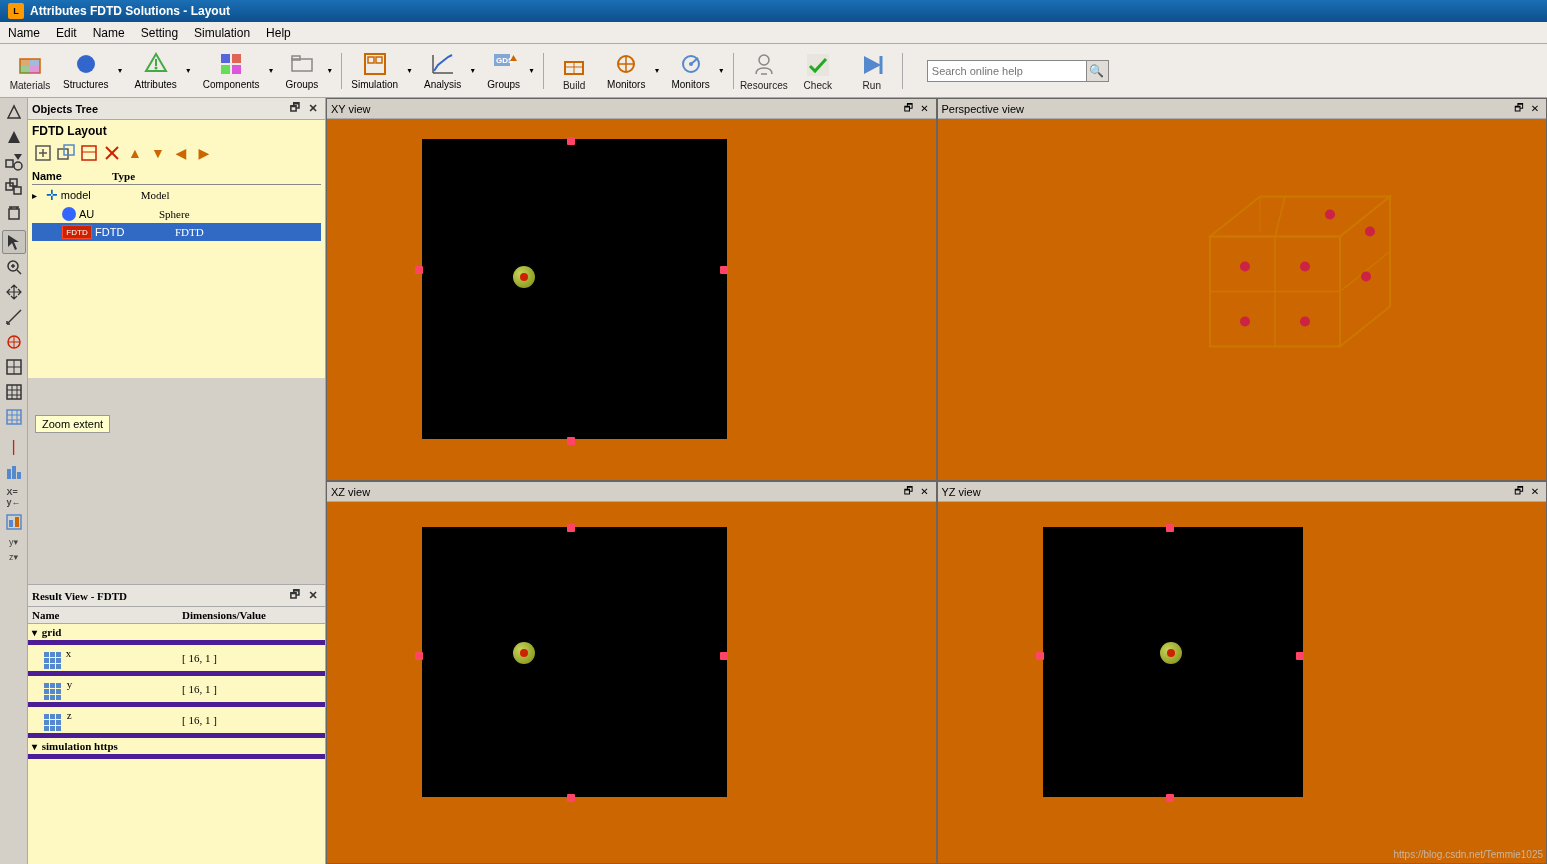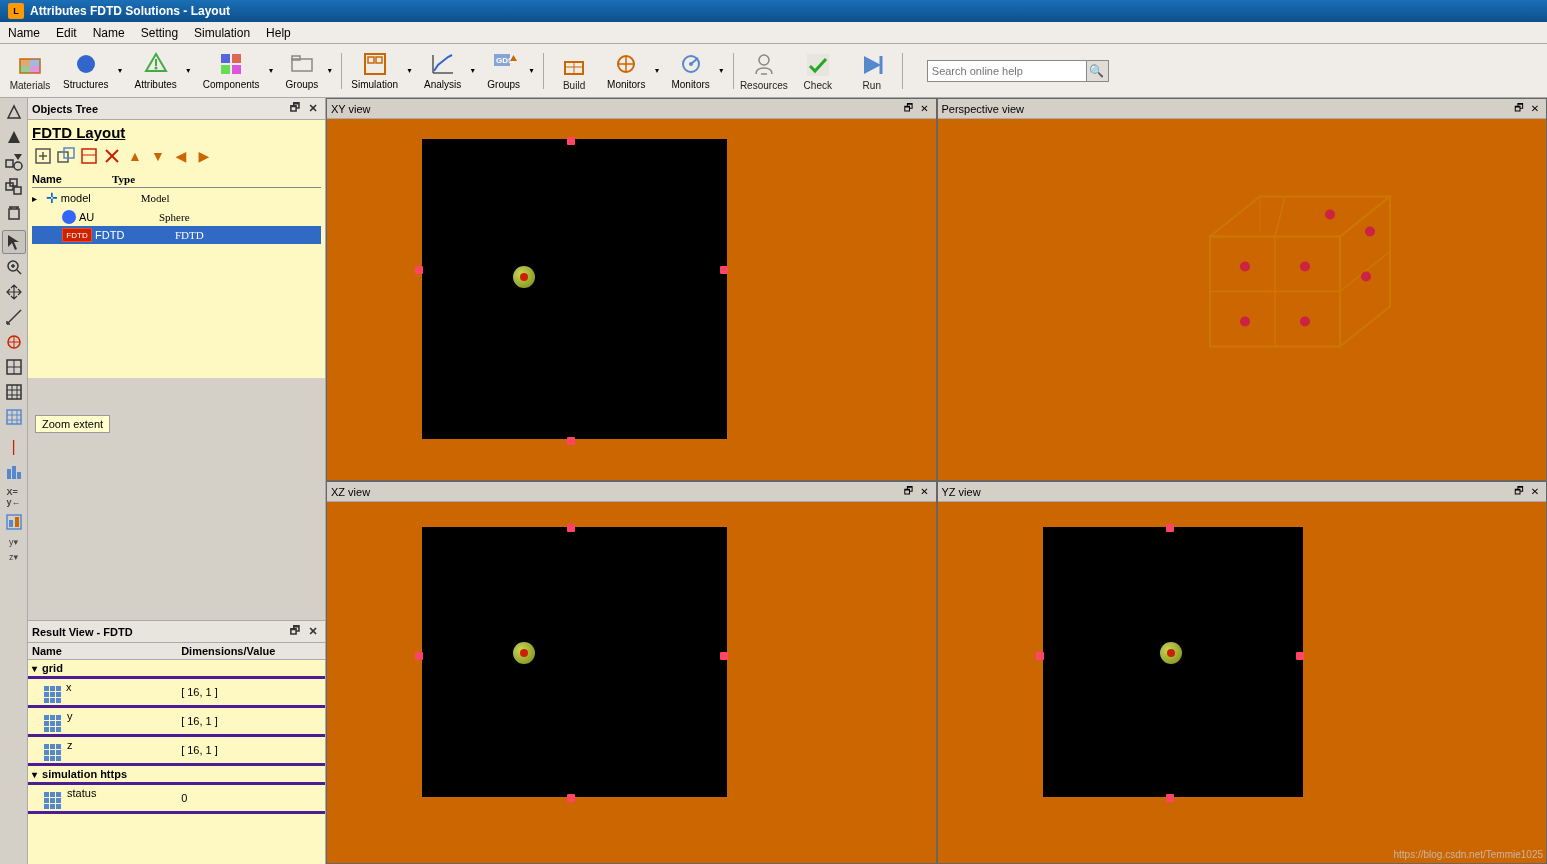--- a/index.html
+++ b/index.html
@@ -185,44 +185,45 @@
     .tree-row {
       display: flex; align-items: center;
       padding: 2px 0; font-size: 11px; cursor: pointer;
     }
     .tree-row.selected { background: #316ac5; color: white; }
     .tree-indent { width: 16px; }
     .tree-expand { width: 14px; font-size: 10px; }
 
     
     #result-view-panel {
-      height: 244px;
+      height: 280px;
       border-top: 1px solid #aaa;
       display: flex;
       flex-direction: column;
+      font-family: Liberation Serif, serif;
     }
     .result-table {
       flex: 1;
       overflow-y: auto;
       font-size: 11px;
     }
     .result-table table {
       width: 100%;
       border-collapse: collapse;
     }
     .result-table th {
       background: #e8e4de;
       border-bottom: 1px solid #aaa;
       padding: 2px 4px;
       text-align: left;
       font-weight: bold;
     }
     .result-table td {
       padding: 2px 4px;
-      border-bottom: 3px solid #4c1d95;
+      border-bottom: 5px solid #4c1d95;
     }
     .result-row-group { font-weight: bold; }
     .result-row-indent td:first-child { padding-left: 16px; }
 
     
     #viewport-area {
       flex: 1;
       display: grid;
       grid-template-columns: 1fr 1fr;
       grid-template-rows: 1fr 1fr;
@@ -650,21 +651,21 @@
     <div id="objects-tree-panel" style="flex:none; height:280px;">
       <div class="panel-header">
         <span>Objects Tree</span>
         <div class="panel-header-icons">
           <span class="panel-icon-btn">🗗</span>
           <span class="panel-icon-btn">✕</span>
         </div>
       </div>
 
       <div id="objects-tree-content">
-        <div style="font-size:15px; font-weight:bold; margin-bottom:4px;text-decoration:underline;">FDTD Layout</div>
+        <div style="font-size:12px; font-weight:bold; margin-bottom:4px;">FDTD Layout</div>
 
         <div class="tree-toolbar">
           <div class="tree-tb-btn">
             <svg width="18" height="18" viewBox="0 0 18 18">
               <rect x="2" y="2" width="14" height="14" fill="none" stroke="#555" stroke-width="1.5"></rect>
               <line x1="9" y1="5" x2="9" y2="13" stroke="#555" stroke-width="1.5"></line>
               <line x1="5" y1="9" x2="13" y2="9" stroke="#555" stroke-width="1.5"></line>
             </svg>
           </div>
           <div class="tree-tb-btn">
@@ -798,37 +799,20 @@
               <td>[ 16, 1 ]</td>
             </tr>
 
             <tr class="result-row-group">
               <td>
                 <span style="font-size:10px; margin-right:2px;">▾</span>
                 <span>simulation https</span>
               </td>
               <td></td>
             </tr>
-            <tr class="result-row-indent">
-              <td>
-                <div style="display:inline-grid; grid-template-columns: repeat(3,5px); gap:1px; margin-right:3px;">
-                  <div style="background:#5588cc; width:5px; height:5px;"></div>
-                    <div style="background:#5588cc; width:5px; height:5px;"></div>
-                    <div style="background:#5588cc; width:5px; height:5px;"></div>
-                  <div style="background:#5588cc; width:5px; height:5px;"></div>
-                    <div style="background:#5588cc; width:5px; height:5px;"></div>
-                    <div style="background:#5588cc; width:5px; height:5px;"></div>
-                  <div style="background:#5588cc; width:5px; height:5px;"></div>
-                    <div style="background:#5588cc; width:5px; height:5px;"></div>
-                    <div style="background:#5588cc; width:5px; height:5px;"></div>
-                </div>
-                <span>status</span>
-              </td>
-              <td>0</td>
-            </tr>
           </tbody>
         </table>
       </div>
     </div>
   </div>
 
   <div id="viewport-area">
 
     <div class="viewport-panel">
       <div class="viewport-header">

